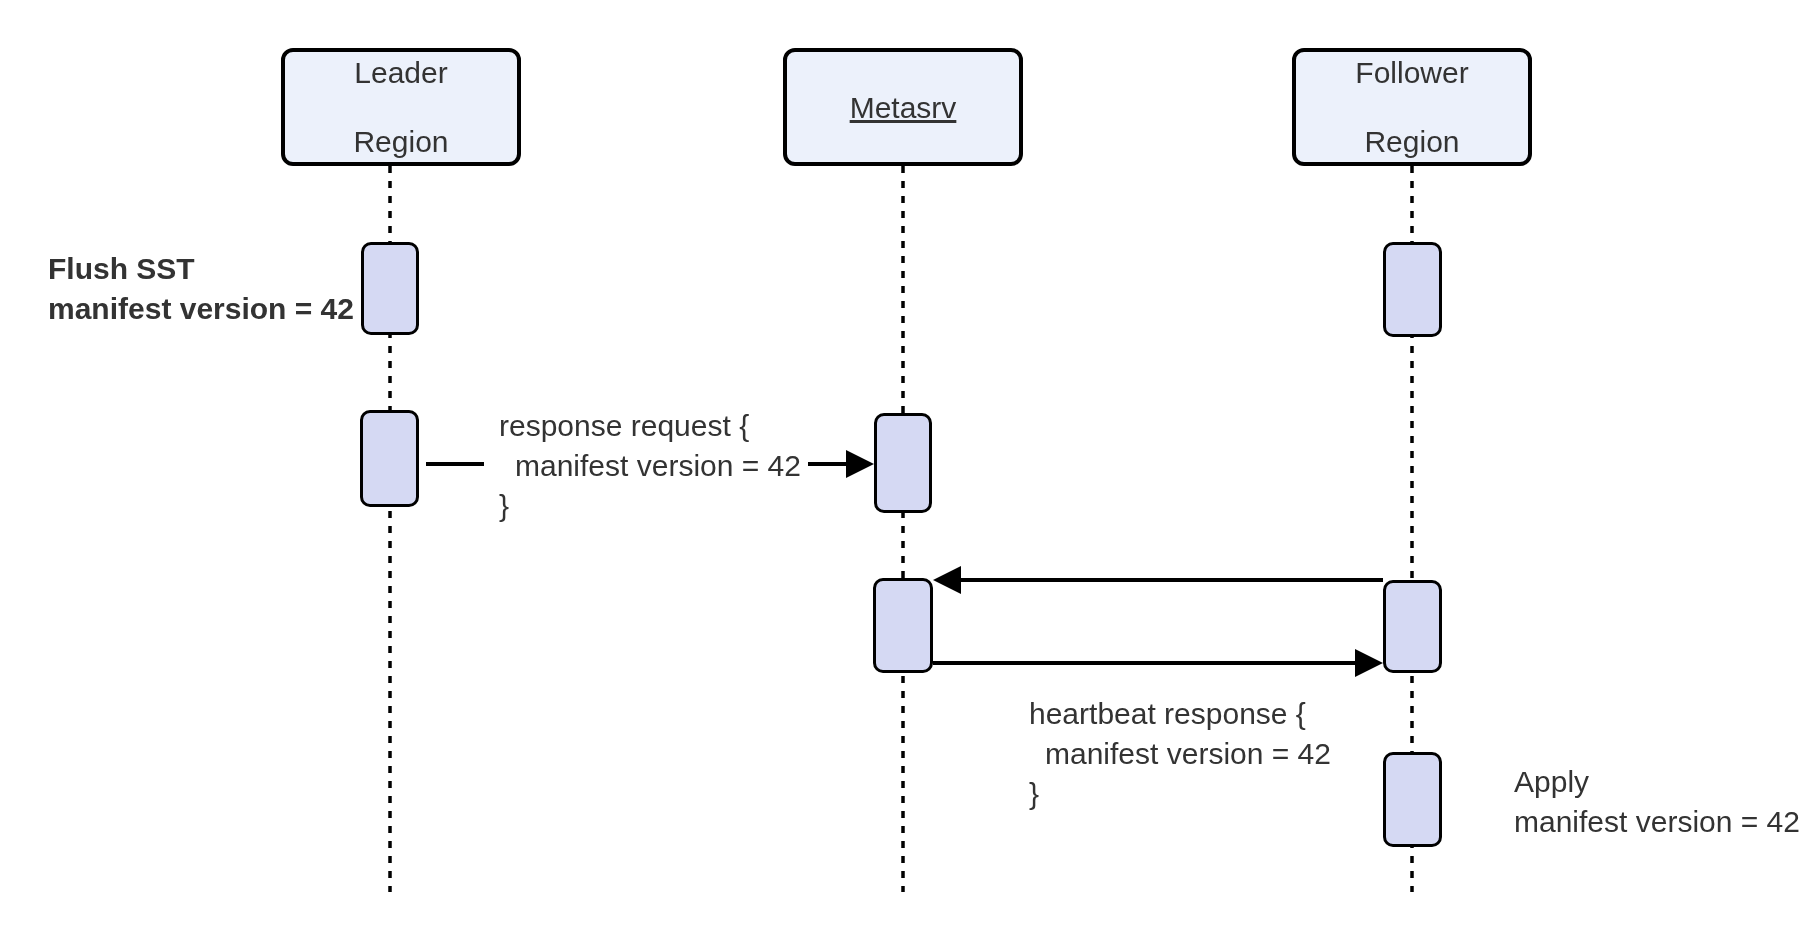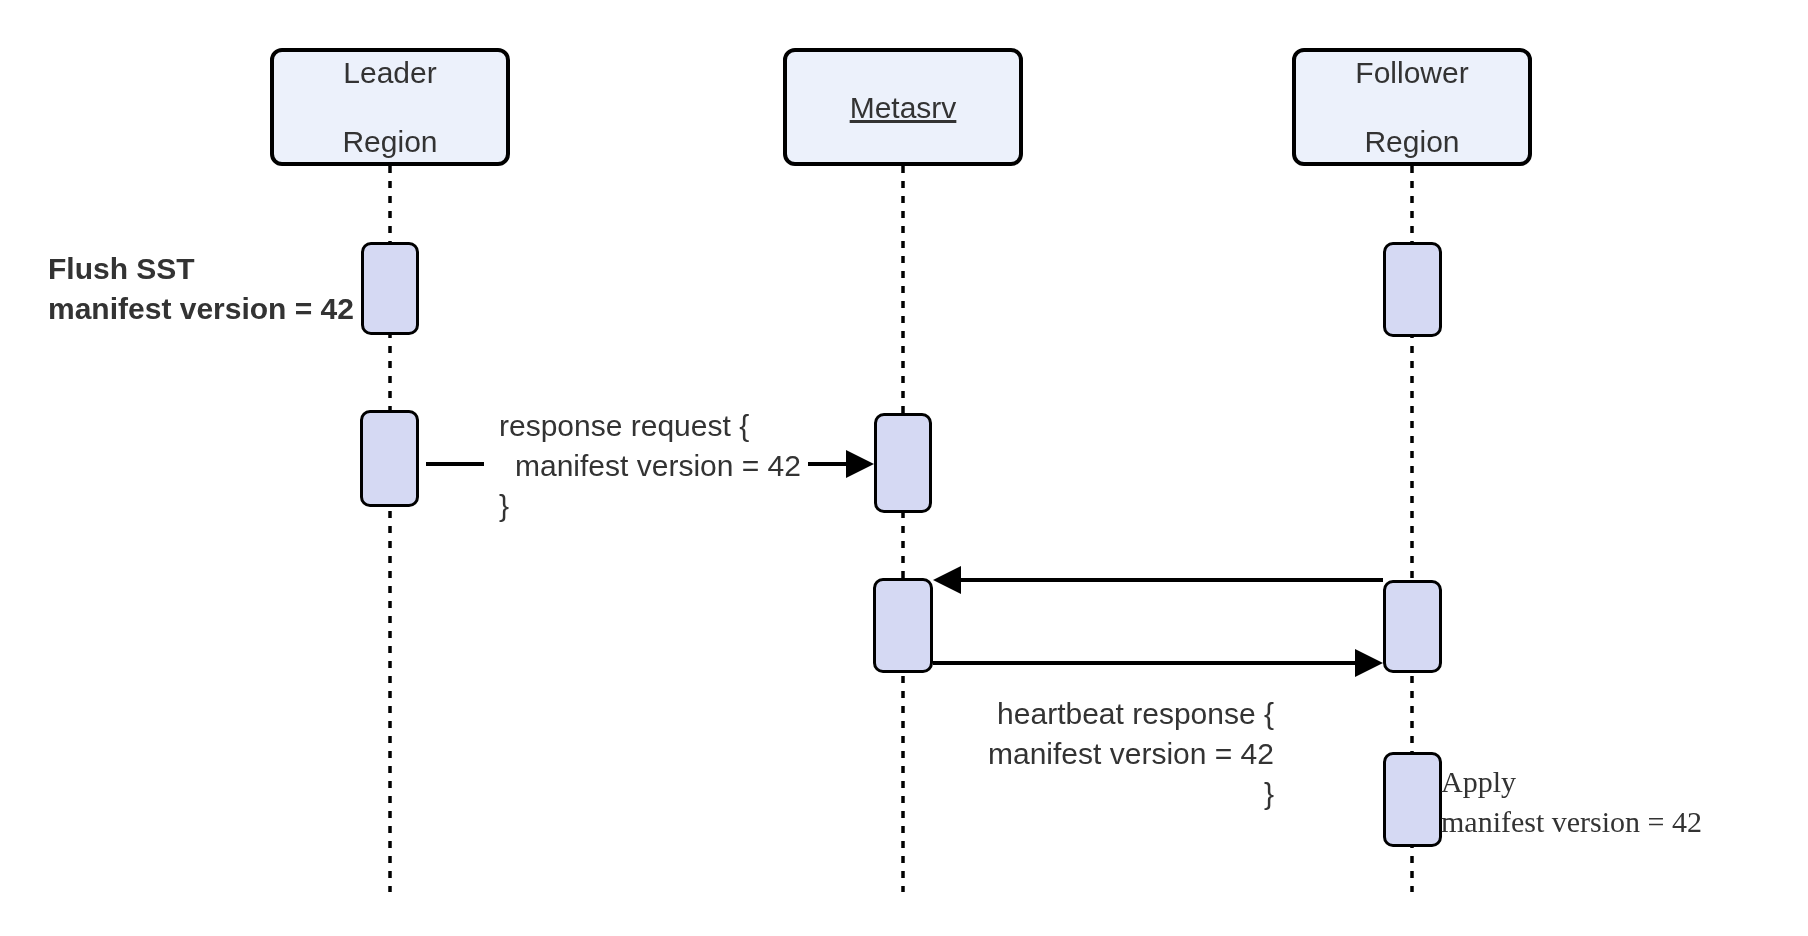--- a/index.html
+++ b/index.html
@@ -49,21 +49,21 @@
 <body>
 
 <div class="stage">
 
   <svg class="layer" viewBox="0 0 1808 936">
     <line x1="390" y1="166" x2="390" y2="892" stroke="#000" stroke-width="3.5" stroke-dasharray="7 8"></line>
     <line x1="903" y1="166" x2="903" y2="892" stroke="#000" stroke-width="3.5" stroke-dasharray="7 8"></line>
     <line x1="1412" y1="166" x2="1412" y2="892" stroke="#000" stroke-width="3.5" stroke-dasharray="7 8"></line>
   </svg>
 
-  <div class="participant" style="left:270px; top:48px;gap:28px;">
+  <div class="participant" style="left:281px; top:48px;gap:28px;">
     <span>Leader</span>
     <span>Region</span>
   </div>
   <div class="participant" style="left:783px; top:48px;text-decoration:underline;">
     <span>Metasrv</span>
   </div>
   <div class="participant" style="left:1292px; top:48px;justify-content:space-between;">
     <span>Follower</span>
     <span>Region</span>
   </div>
@@ -95,24 +95,24 @@
   </div>
 
 
   <div class="label" style="left:499px; top:406px;">
     <span>response request {</span>
     <span class="indent">manifest version = 42</span>
     <span>}</span>
   </div>
 
 
-  <div class="label" style="left:972px; top:694px;text-align:right;">
+  <div class="label" style="left:1029px; top:694px;">
     <span>heartbeat response {</span>
     <span class="indent">manifest version = 42</span>
     <span>}</span>
   </div>
 
-  <div class="label" style="left:1441px; top:762px;font-family:Liberation Serif, serif;">
+  <div class="label" style="left:1514px; top:762px;">
     <span>Apply</span>
     <span>manifest version = 42</span>
   </div>
 
 </div>
 
 </body></html>

